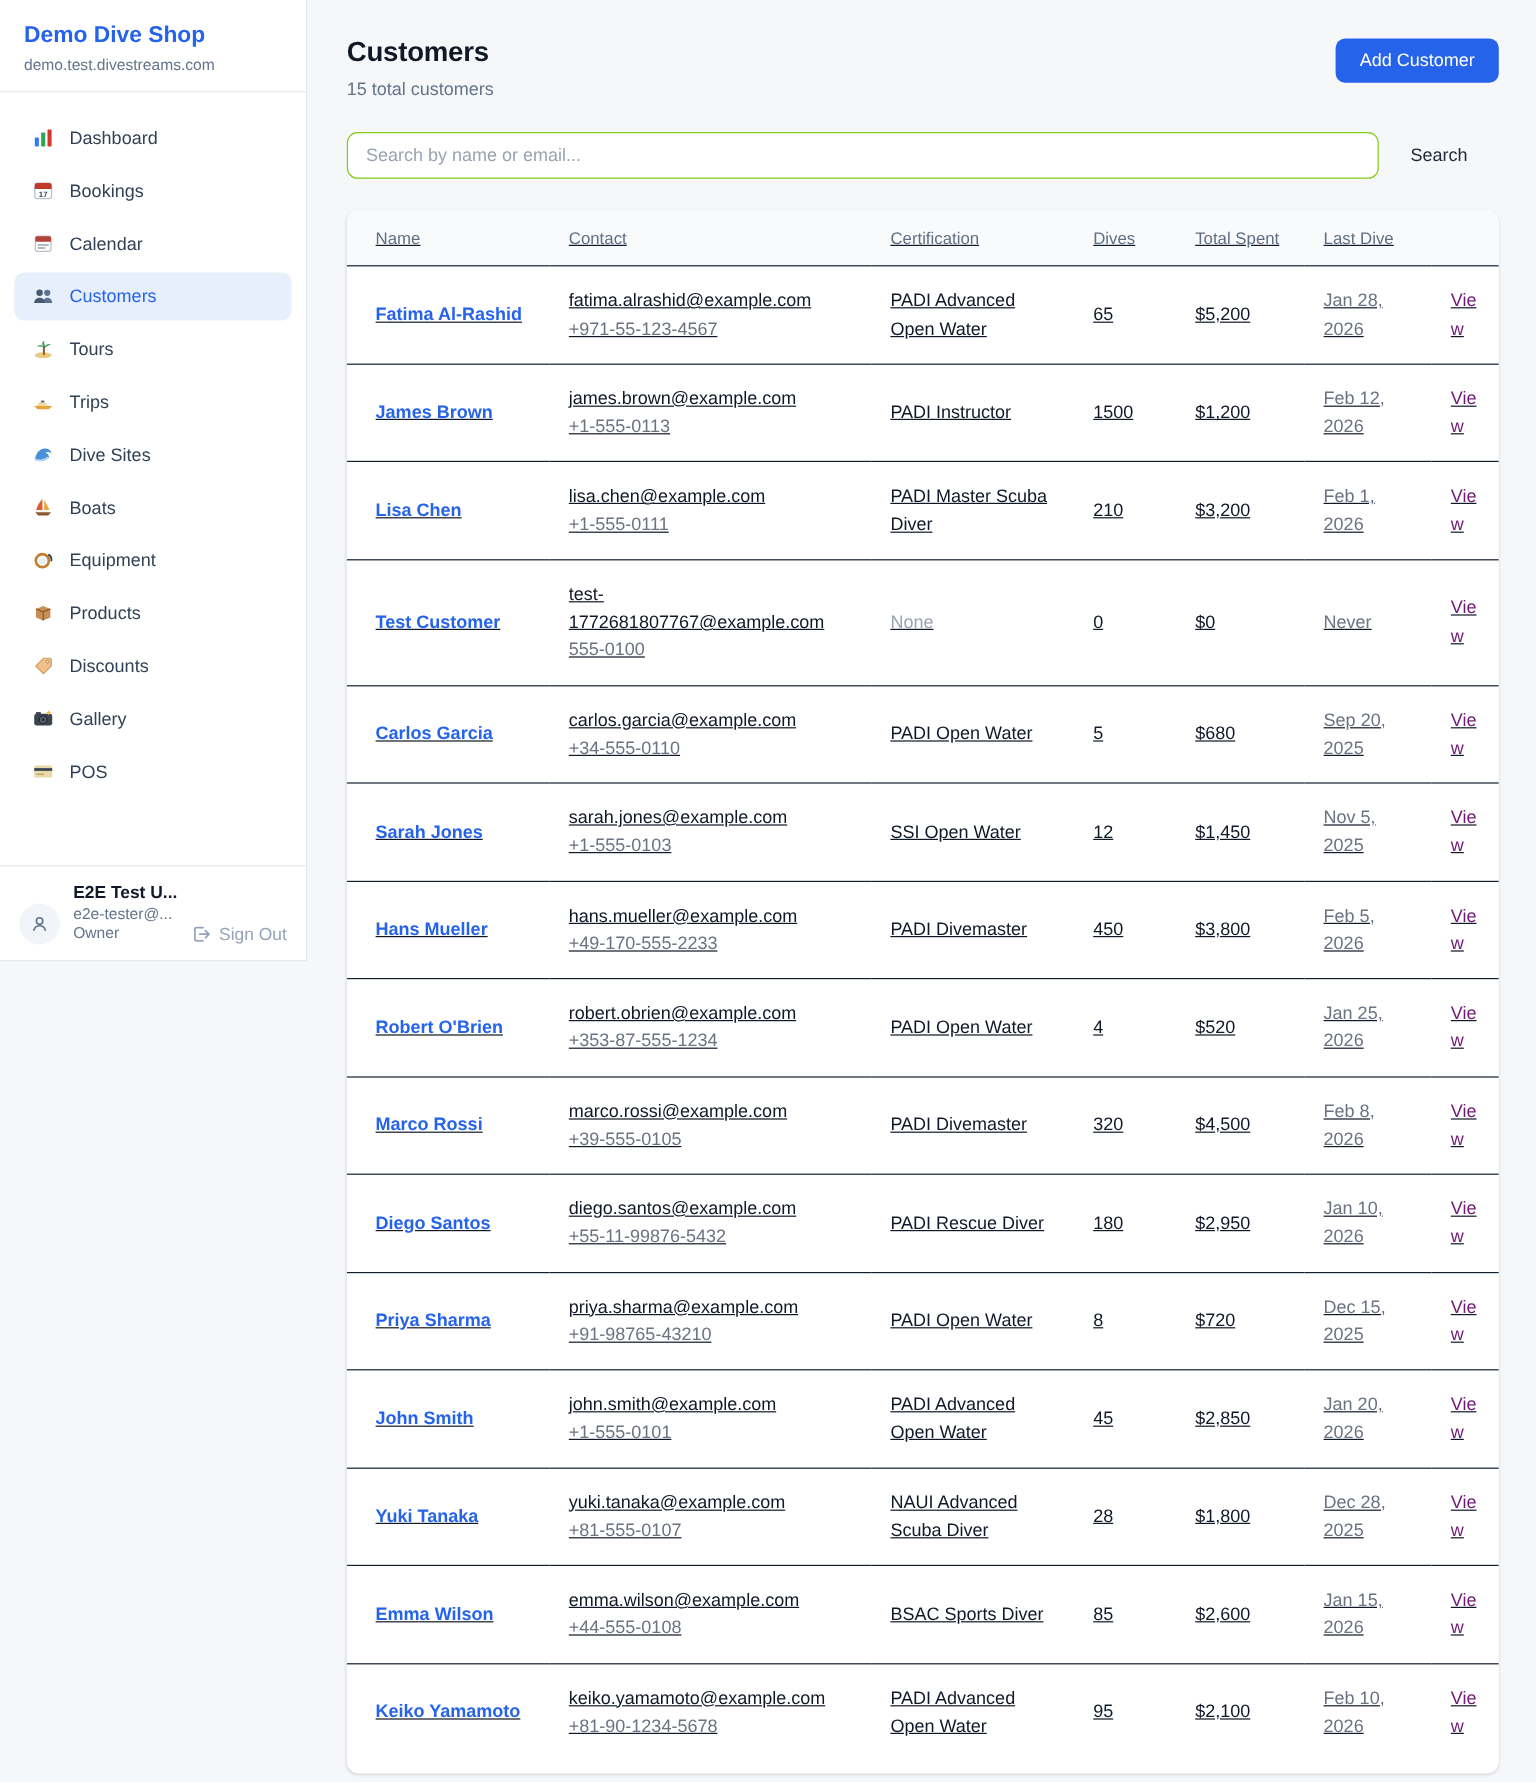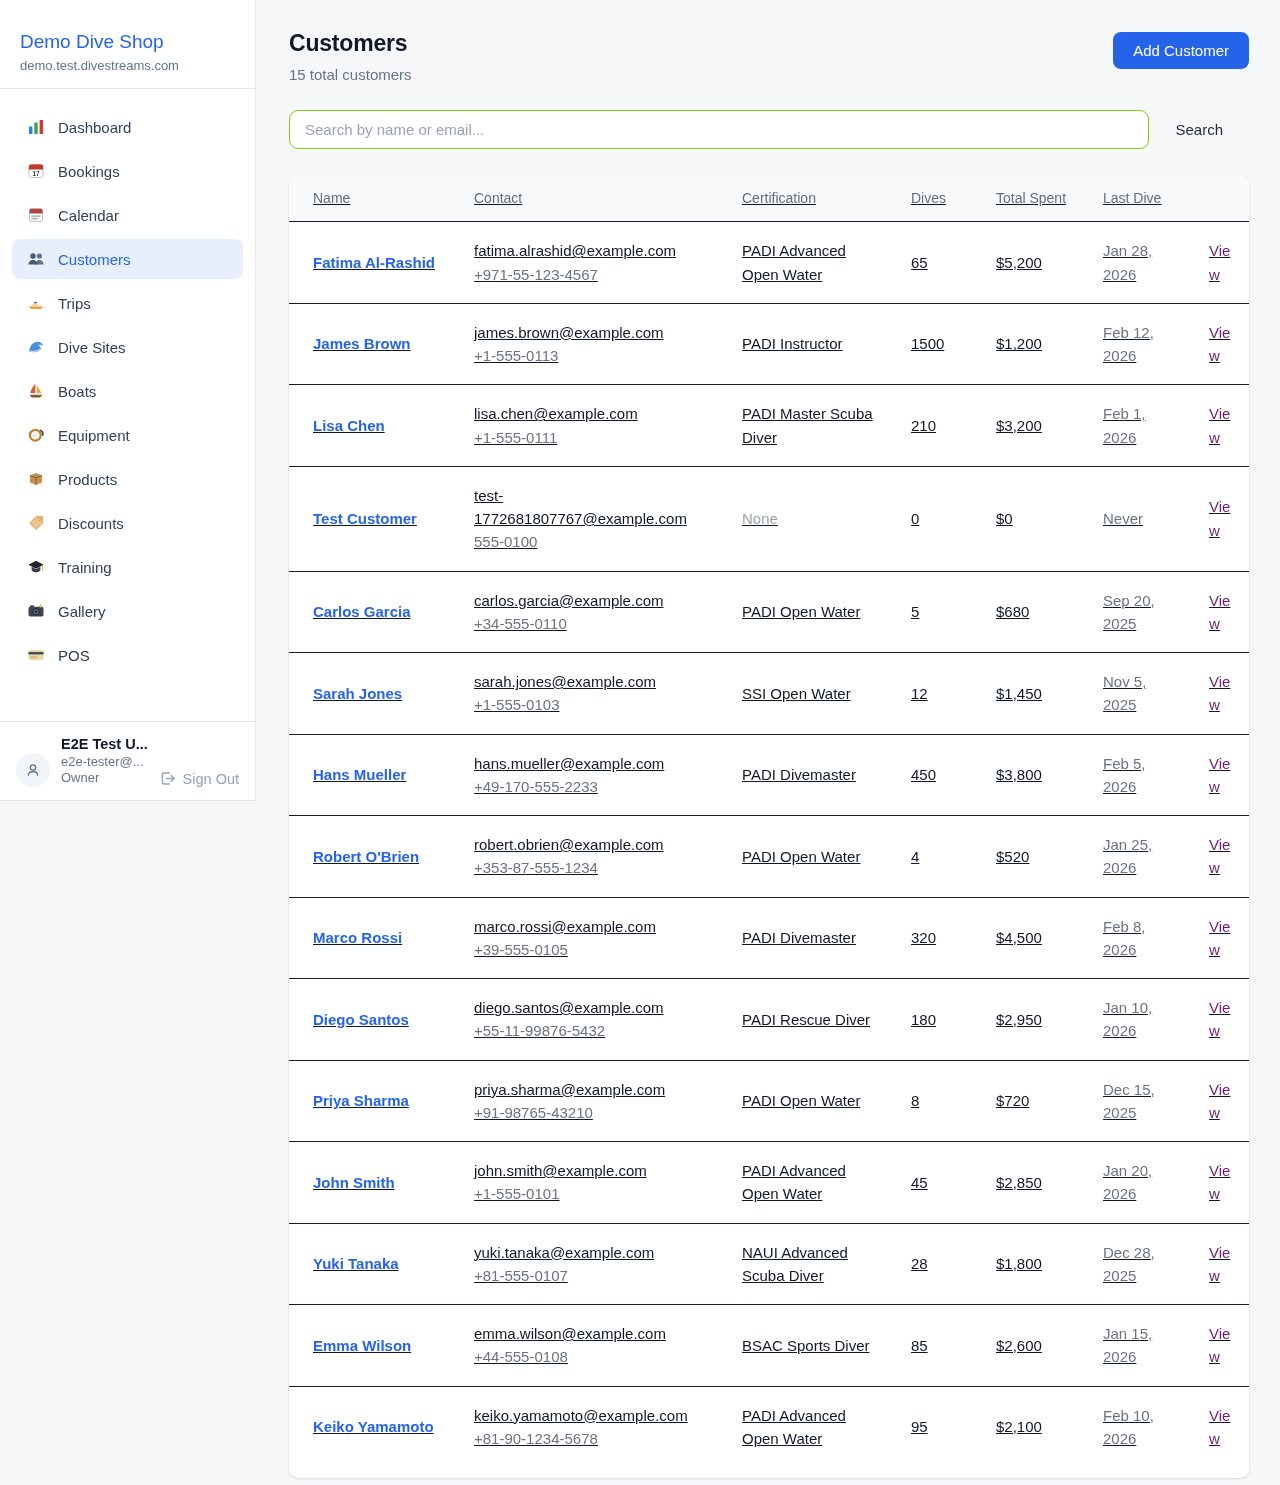--- a/index.html
+++ b/index.html
@@ -15,21 +15,21 @@
   
   .sidebar {
     position: absolute; left: 0; top: 0;
     width: 256px; height: 801px;
     background: #ffffff;
     border-right: 1px solid #e5e7eb;
     border-bottom: 1px solid #e5e7eb;
     display: flex; flex-direction: column;
   }
   .sidebar-header { padding: 19px 20px 15px 20px; border-bottom: 1px solid #e5e7eb; }
-  .shop-title { font-size: 19px; font-weight: 400; color: #2563eb; margin-top: 12px; }
+  .shop-title { font-size: 19px; font-weight: 700; color: #2563eb; }
   .shop-domain { font-size: 13px; color: #64748b; margin-top: 5px; }
   .nav { padding: 18px 12px 8px 12px; flex: 1; }
   .nav-item {
     display: flex; align-items: center; gap: 13px;
     height: 40px; margin-bottom: 4px; padding: 0 15px;
     border-radius: 8px; cursor: pointer;
     font-size: 15px; color: #334155;
   }
   .nav-item.active { background: #e7effc; color: #2563eb; font-weight: 500; }
   .nav-icon { width: 18px; height: 18px; display: inline-flex; flex: 0 0 18px; }
@@ -155,20 +155,30 @@
             <path d="M8.4 14.5c.3-2.5 1.9-4.4 4-4.4 2.4 0 4 1.8 4.1 4.4z" fill="#5d7190"></path>
             <circle cx="6" cy="6" r="2.7" fill="#465a73"></circle>
             <path d="M1.4 14.5c.1-2.6 2.1-4.4 4.6-4.4s4.5 1.8 4.6 4.4z" fill="#465a73"></path>
           </svg>
         </span>
         <span>Customers</span>
       </div>
       <div class="nav-item">
         <span class="nav-icon">
           <svg viewBox="0 0 18 18">
+            <ellipse cx="9" cy="14" rx="7" ry="2.4" fill="#e8c97e"></ellipse>
+            <path d="M9.6 13.2V7" stroke="#8a5a2b" stroke-width="1.6" stroke-linecap="round"></path>
+            <path d="M9.6 7.2C7.2 5 5 5.4 3.4 7c2-.6 4-.3 6 .4C7.4 4.6 8 3 10 2c-.5 1.6 0 3 .6 4.6 1.5-2 3.4-2.4 5-1.4-1.9.2-3.6 1.1-4.6 2.4z" fill="#3f9b4f"></path>
+          </svg>
+        </span>
+        <span>Tours</span>
+      </div>
+      <div class="nav-item">
+        <span class="nav-icon">
+          <svg viewBox="0 0 18 18">
             <path d="M6.6 9.6l.9-1.9h2.1l.9 1.9z" fill="#5b6b7c"></path>
             <path d="M3.8 12.4l1.6-2.9h5.2l3.1 2.9z" fill="#f3d9a5"></path>
             <path d="M1.4 12.4h15.2l-3 2.6H4.2z" fill="#e8a33d"></path>
           </svg>
         </span>
         <span>Trips</span>
       </div>
       <div class="nav-item">
         <span class="nav-icon">
           <svg viewBox="0 0 18 18">
@@ -208,31 +218,20 @@
         <span>Products</span>
       </div>
       <div class="nav-item">
         <span class="nav-icon">
           <svg viewBox="0 0 18 18">
             <path d="M9.3 2.6h5.4a1 1 0 0 1 1 1V9l-6.5 6.4-6.4-6.4z" fill="#f0c18a" stroke="#cf9a55" stroke-width="0.9"></path>
             <circle cx="12.7" cy="5.3" r="1.1" fill="#fff" stroke="#b07c3f" stroke-width="0.8"></circle>
           </svg>
         </span>
         <span>Discounts</span>
-      </div>
-      <div class="nav-item">
-        <span class="nav-icon">
-          <svg viewBox="0 0 18 18">
-            <path d="M9 2.8L1.4 6.8 9 10.8l7.6-4z" fill="#23272d"></path>
-            <path d="M4.6 8.8v3.3c0 1.2 2 2.3 4.4 2.3s4.4-1.1 4.4-2.3V8.8L9 11.2z" fill="#3a3f46"></path>
-            <path d="M15.6 7.3v4.2" stroke="#e5b53a" stroke-width="1.2"></path>
-            <circle cx="15.6" cy="12.1" r="0.9" fill="#e5b53a"></circle>
-          </svg>
-        </span>
-        <span>Training</span>
       </div>
       <div class="nav-item">
         <span class="nav-icon">
           <svg viewBox="0 0 18 18">
             <rect x="3" y="3.4" width="4" height="2.4" fill="#3c4450"></rect>
             <rect x="1.5" y="4.8" width="15" height="9.8" rx="1.8" fill="#3c4450"></rect>
             <circle cx="9" cy="9.7" r="3.2" fill="#5a6472" stroke="#222830"></circle>
             <circle cx="9" cy="9.7" r="1.3" fill="#2b313a"></circle>
             <path d="M13.6 1.6l.7 1.6 1.6.7-1.6.7-.7 1.6-.7-1.6-1.6-.7 1.6-.7z" fill="#f0c14b"></path>
           </svg>

